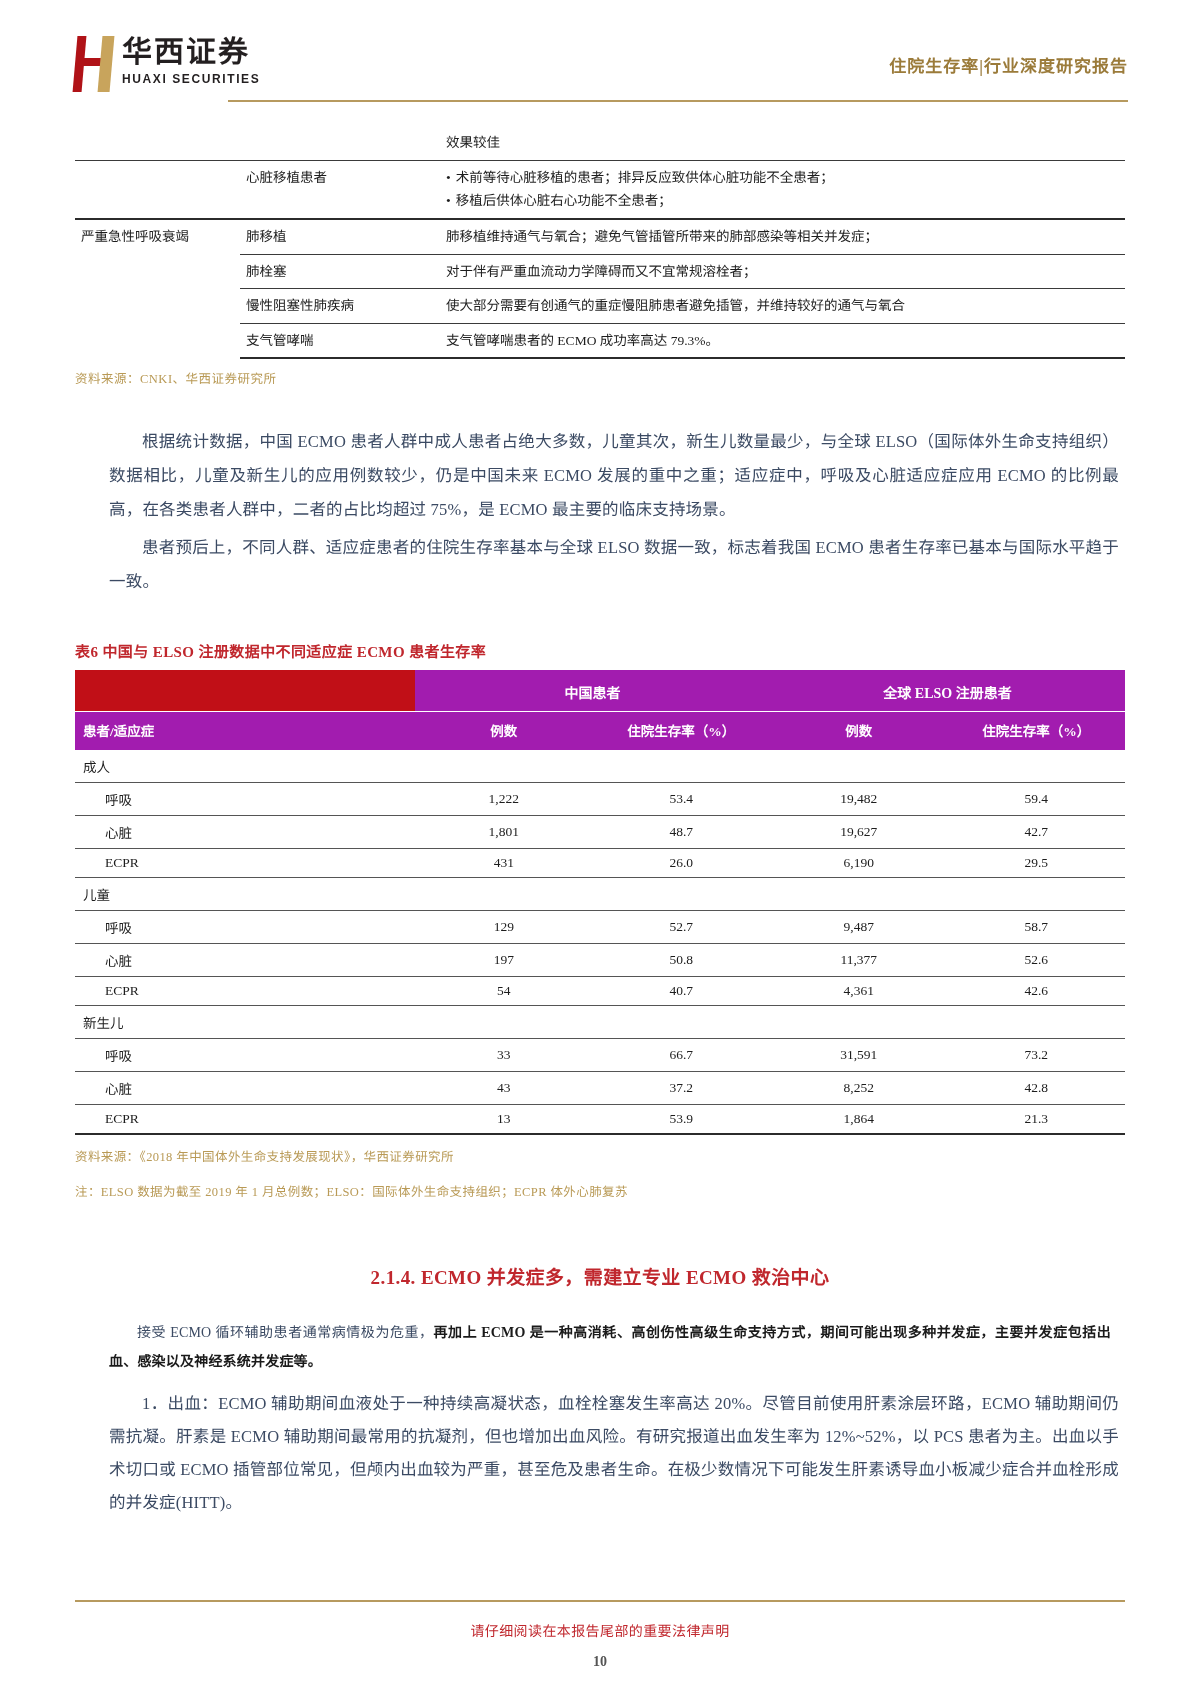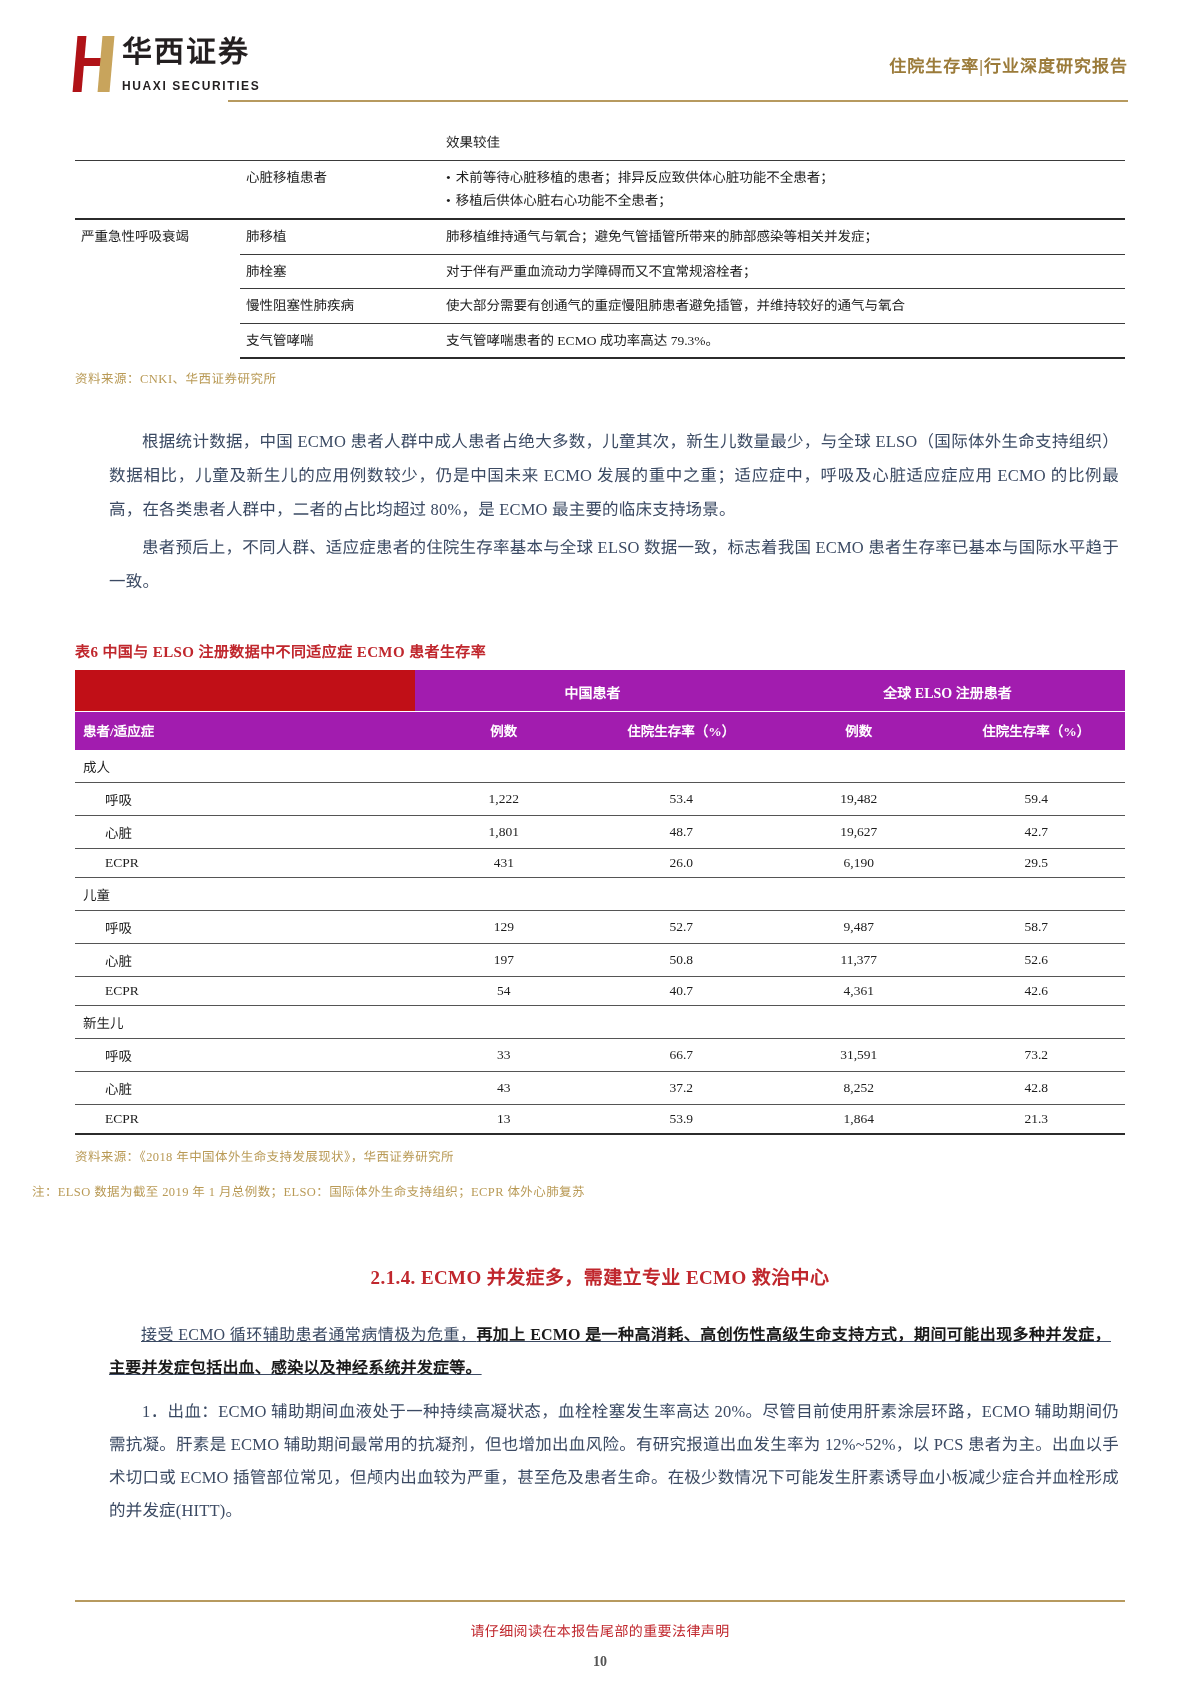--- a/index.html
+++ b/index.html
@@ -18,21 +18,21 @@
   
   .header { position:relative; height:112px; }
   .logo-wrap { position:absolute; left:75px; top:36px; display:flex; align-items:flex-start; }
   .logo-mark { width:38px; height:56px; position:relative; margin-right:9px; }
   .logo-mark .bar-l { position:absolute; left:0; top:0; width:9px; height:56px; background:#b01217; transform:skewX(-5deg); }
   .logo-mark .bar-r { position:absolute; left:25px; top:0; width:12px; height:56px; background:#c8a45c; transform:skewX(-5deg); }
   .logo-mark .bar-m { position:absolute; left:4px; top:22px; width:28px; height:8px; background:#b01217; }
   .logo-text { display:flex; flex-direction:column; justify-content:flex-start; }
   .logo-cn { font-size:30px; font-weight:bold; letter-spacing:2px; color:#231f20; line-height:1.08;
              font-family:"Liberation Serif","DejaVu Serif",serif; }
-  .logo-en { font-size:12px; letter-spacing:1.6px; color:#231f20; margin-top:11px;
+  .logo-en { font-size:12px; letter-spacing:1.6px; color:#231f20; margin-top:4px;
              font-family:"Liberation Sans","DejaVu Sans",sans-serif; font-weight:bold; }
   .header-right { position:absolute; right:72px; top:52px; font-size:17px; color:#9b7b3a; letter-spacing:1px;
                   font-family:"Liberation Serif","DejaVu Serif",serif; font-weight:bold; }
   .header-rule { position:absolute; left:228px; right:72px; top:100px; height:2px; background:#b79a5f; }
 
   
   .tbl-top { margin:14px 75px 0 75px; width:1050px; border-collapse:collapse; table-layout:fixed; }
   .tbl-top td { font-size:13.5px; color:#1d1d1d; padding:5px 6px 5px 6px; vertical-align:top;
                 font-family:"Liberation Serif","DejaVu Serif",serif; line-height:1.75; }
   .tbl-top .c1 { width:165px; }
@@ -69,30 +69,30 @@
   .tbl6 tbody tr.grouprow td { border-top:1px solid #555; text-align:left; padding:6px 8px 6px 8px; }
   .tbl6 tbody td.lbl { text-align:left; padding-left:30px; }
   .tbl6 tbody tr.firstbody td { border-top:none; }
   .tbl6 tbody tr.lastrow td { border-bottom:2.5px solid #2b2b2b; }
   .w-lbl { width:340px; }
   .w-num { width:170px; }
   .w-rate { width:190px; }
 
   .src-note2 { margin:11px 75px 0 75px; font-size:12.5px; color:#b99a56; letter-spacing:.4px;
                font-family:"Liberation Serif","DejaVu Serif",serif; }
-  .src-note3 { margin:16px 75px 0 32px; font-size:12.5px; color:#b99a56; letter-spacing:.4px;
+  .src-note3 { margin:16px 75px 0 75px; font-size:12.5px; color:#b99a56; letter-spacing:.4px;
                font-family:"Liberation Serif","DejaVu Serif",serif; }
 
   
   .section-h { margin:62px 0 0 0; text-align:center; font-size:19px; font-weight:bold; color:#c0272d;
                font-family:"Liberation Serif","DejaVu Serif",serif; letter-spacing:.4px; }
   .body-block2 { margin:30px 75px 0 75px; }
-  .para2 { font-size:16px; line-height:2.05; color:#3b4a63; text-align:justify; text-indent:2em;
+  .para2 { font-size:14px; line-height:2.05; color:#3b4a63; text-align:justify; text-indent:2em;
            font-family:"Liberation Serif","DejaVu Serif",serif; letter-spacing:.2px; margin:0 8px 6px 0;
-           padding-left:34px; padding-right:6px;text-decoration:underline; }
+           padding-left:34px; padding-right:6px; }
   .para2 b { color:#1a1a1a; font-weight:bold; }
   .para3 { font-size:16.5px; line-height:2.0; color:#3b4a63; text-align:justify; text-indent:2em;
            font-family:"Liberation Serif","DejaVu Serif",serif; letter-spacing:.2px; margin:10px 0 0 0;
            padding-left:34px; padding-right:6px; }
 
   
   .footer-rule { position:absolute; left:75px; right:75px; bottom:96px; height:2.5px; background:#b79a5f; }
   .footer-text { position:absolute; left:0; right:0; bottom:58px; text-align:center; font-size:14px;
                  color:#c0272d; font-family:"Liberation Serif","DejaVu Serif",serif; letter-spacing:.4px; }
   .footer-page { position:absolute; left:0; right:0; bottom:28px; text-align:center; font-size:14px;
@@ -149,21 +149,21 @@
       </tr>
       <tr class="thinline bottomrule">
         <td class="c2">支气管哮喘</td>
         <td class="c3">支气管哮喘患者的 ECMO 成功率高达 79.3%。</td>
       </tr>
     </tbody>
   </table>
   <div class="src-note">资料来源：CNKI、华西证券研究所</div>
 
   <div class="body-block">
-    <p class="para">根据统计数据，中国 ECMO 患者人群中成人患者占绝大多数，儿童其次，新生儿数量最少，与全球 ELSO（国际体外生命支持组织）数据相比，儿童及新生儿的应用例数较少，仍是中国未来 ECMO 发展的重中之重；适应症中，呼吸及心脏适应症应用 ECMO 的比例最高，在各类患者人群中，二者的占比均超过 80%，是 ECMO 最主要的临床支持场景。</p>
+    <p class="para">根据统计数据，中国 ECMO 患者人群中成人患者占绝大多数，儿童其次，新生儿数量最少，与全球 ELSO（国际体外生命支持组织）数据相比，儿童及新生儿的应用例数较少，仍是中国未来 ECMO 发展的重中之重；适应症中，呼吸及心脏适应症应用 ECMO 的比例最高，在各类患者人群中，二者的占比均超过 75%，是 ECMO 最主要的临床支持场景。</p>
     <p class="para">患者预后上，不同人群、适应症患者的住院生存率基本与全球 ELSO 数据一致，标志着我国 ECMO 患者生存率已基本与国际水平趋于一致。</p>
   </div>
 
   <div class="tbl-caption">表6  中国与 ELSO 注册数据中不同适应症 ECMO 患者生存率</div>
   <table class="tbl6">
     <thead>
       <tr class="grp">
         <th class="blank w-lbl"></th>
         <th colspan="2">中国患者</th>
         <th colspan="2">全球 ELSO 注册患者</th>

